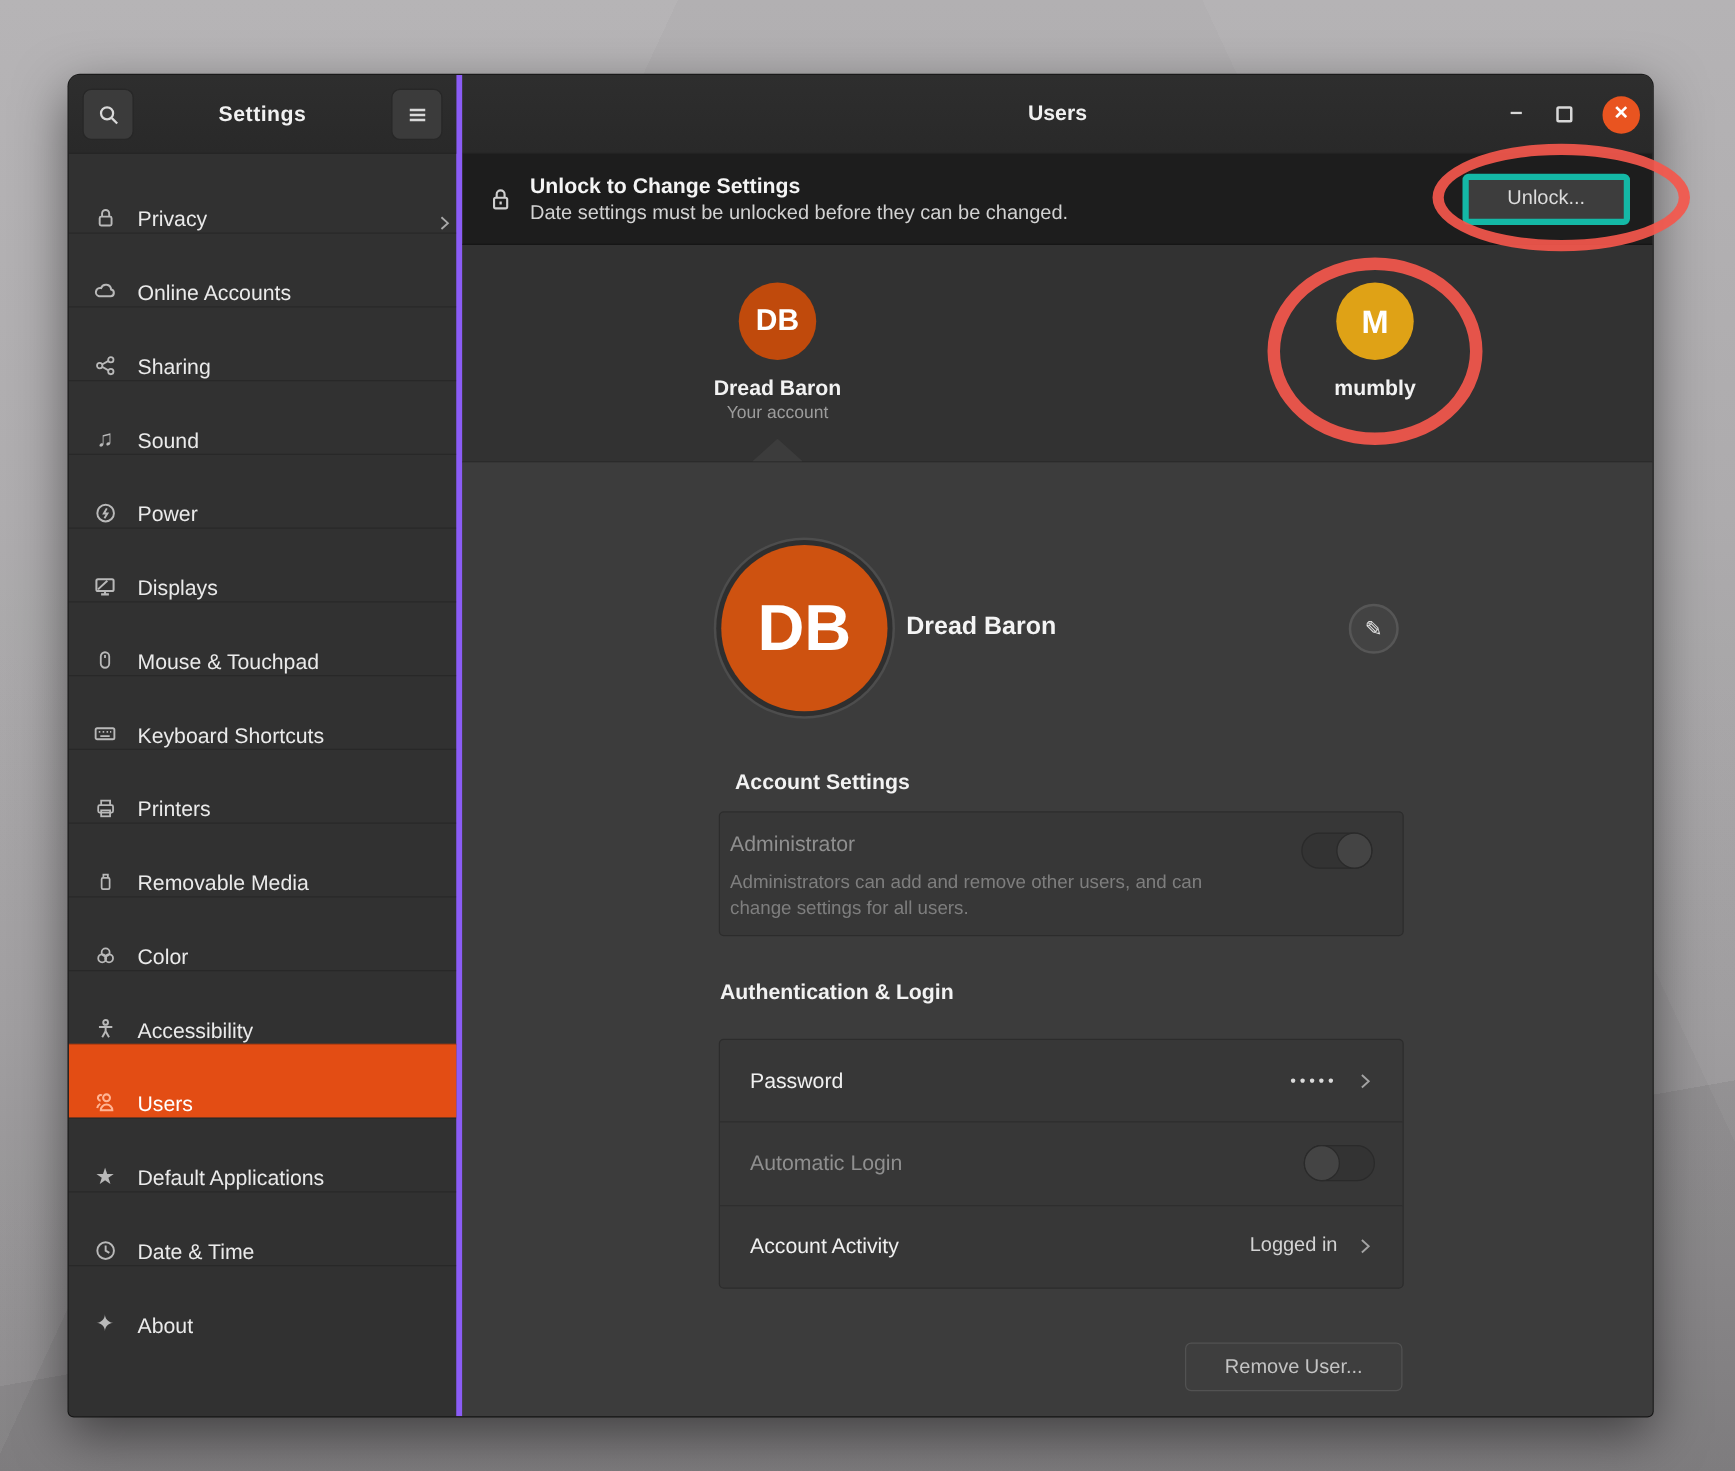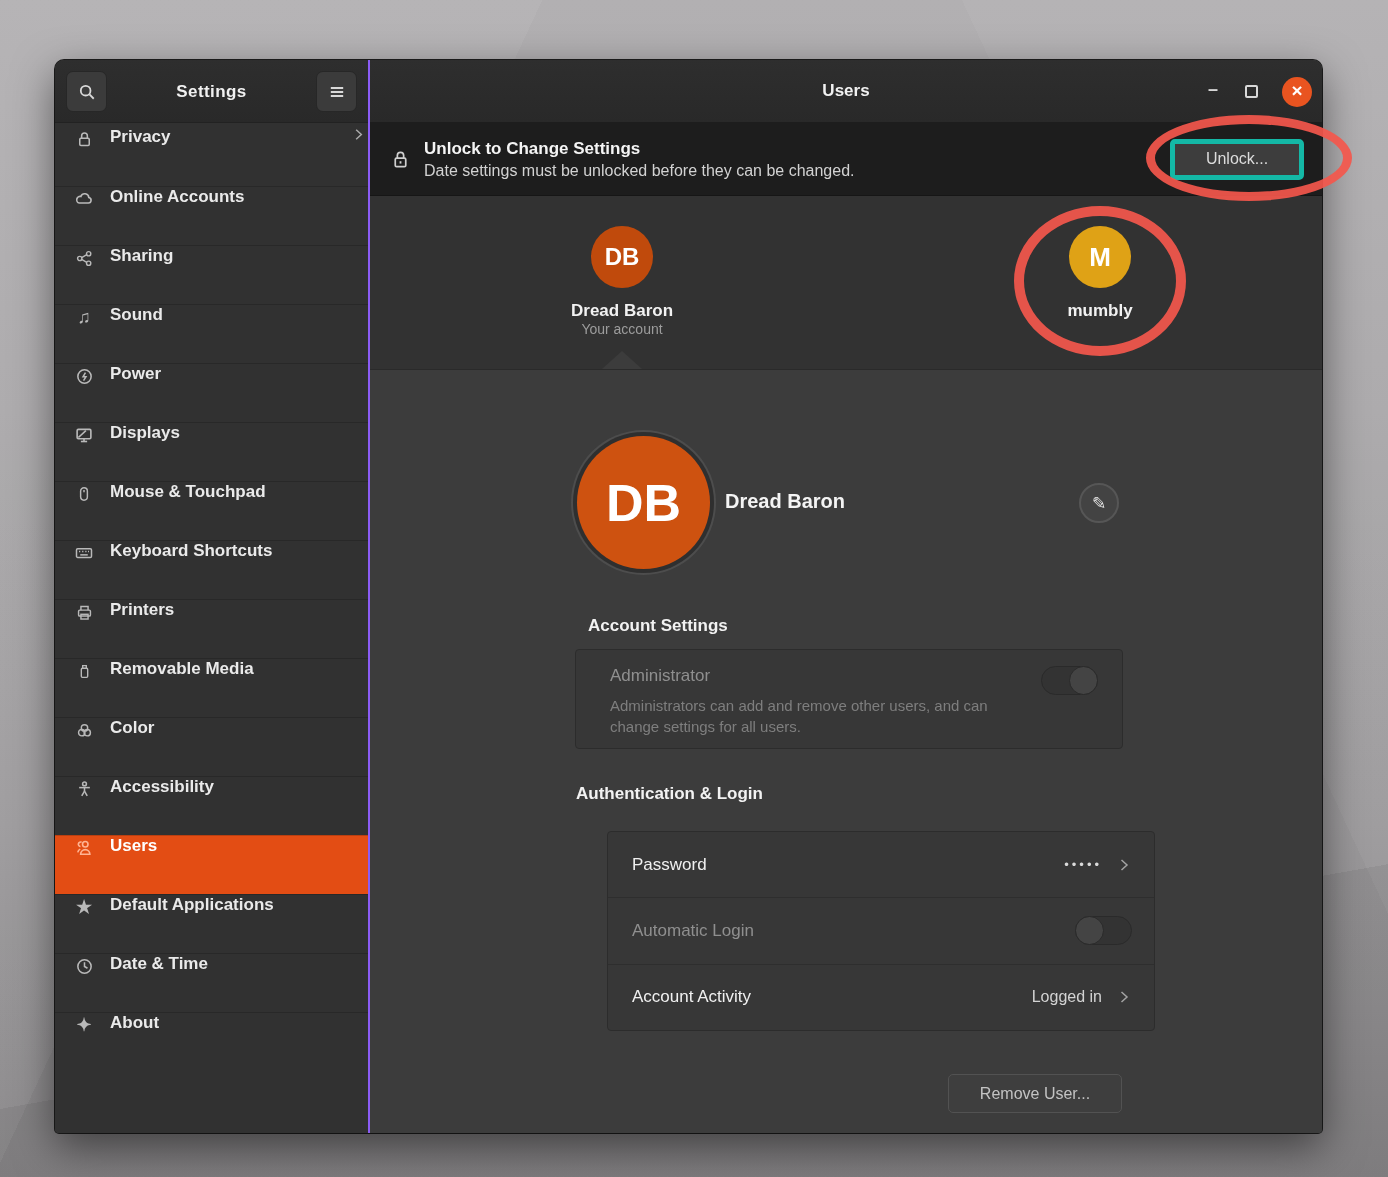--- a/index.html
+++ b/index.html
@@ -15,30 +15,30 @@
                linear-gradient(245deg,rgba(255,255,255,.04) 0 22%,transparent 22%),
                linear-gradient(170deg,transparent 78%,rgba(0,0,0,.06) 78%);}
 
   
   .window{position:absolute;left:55px;top:60px;width:1267px;height:1073px;
     border-radius:9px 9px 4px 4px;overflow:hidden;
     box-shadow:0 14px 42px rgba(0,0,0,.5), 0 0 0 1px #1e1e1e;
     background:#3c3c3c;}
 
   
-  .sidebar{position:absolute;left:0;top:0;width:315px;height:100%;background:#313131;border-right:2px solid #8b5cf6;}
+  .sidebar{position:absolute;left:0;top:0;width:315px;height:100%;background:#313131;border-right:5px solid #8b5cf6;}
   .sidebar-header{position:absolute;left:0;top:0;width:100%;height:63px;background:linear-gradient(#2e2e2e,#292929);border-bottom:1px solid #222;}
   .hdr-btn{position:absolute;top:11px;width:41px;height:41px;border-radius:7px;background:#3b3b3b;border:1px solid #272727;
     display:flex;align-items:center;justify-content:center;color:#d9d9d9;}
   .hdr-btn.search{left:11px;}
   .hdr-btn.menu{right:11px;}
   .sidebar-title{position:absolute;left:0;top:0;width:100%;height:63px;display:flex;align-items:center;justify-content:center;
     color:#f1f1f1;font-weight:700;font-size:17px;letter-spacing:.4px;}
   .side-list{position:absolute;left:0;top:63px;width:100%;bottom:0;padding-top:4px;}
-  .side-row{height:59px;display:flex;align-items:flex-start;padding:0 2px 0 17px;color:#eaeaea;font-size:17px;position:relative;font-weight:bold;}
+  .side-row{height:59px;display:flex;align-items:flex-end;padding:0 2px 0 17px;color:#eaeaea;font-size:17px;position:relative;}
   .side-row + .side-row{border-top:1px solid rgba(0,0,0,.18);}
   .side-row .ic{width:24px;height:24px;display:flex;align-items:center;justify-content:center;color:#b9b9b9;flex:0 0 24px;margin-right:14px;font-size:18px;}
   .side-row.selected{background:#e34d14;color:#ffffff;}
   .side-row.selected .ic{color:#ffb494;}
   .side-row .spacer{flex:1;}
   .side-row .chev{color:#a9a9a9;}
 
   
   .main{position:absolute;left:315px;top:0;width:952px;height:100%;background:#3c3c3c;}
   .titlebar{position:absolute;left:0;top:0;width:100%;height:63px;background:linear-gradient(#2e2e2e,#292929);border-bottom:1px solid #1d1d1d;
@@ -77,25 +77,25 @@
     box-shadow:0 0 0 4px #2f2f2f, 0 0 0 6px #4d4d4d;}
   .profile-name{position:absolute;left:355px;top:120px;color:#f4f4f4;font-weight:700;font-size:20px;}
   .edit-btn{position:absolute;left:709px;top:113px;width:40px;height:40px;border-radius:50%;background:#434343;
     border:2px solid #565656;color:#e6e6e6;display:flex;align-items:center;justify-content:center;font-size:17px;}
 
   .section-heading{position:absolute;left:206px;color:#f2f2f2;font-weight:700;font-size:17px;}
   .heading-account{top:246px;margin-left:12px;}
   .heading-auth{top:414px;}
 
   .panel{position:absolute;left:205px;width:548px;background:#373737;border:1px solid #2c2c2c;border-radius:4px;}
-  .panel-account{top:279px;height:100px;padding:16px 34px;}
+  .panel-account{top:279px;height:100px;padding:16px 8px;}
   .admin-label{color:#8f8f8f;font-size:17px;margin-bottom:9px;}
   .admin-desc{color:#7e7e7e;font-size:15px;line-height:21px;width:430px;}
 
-  .panel-auth{top:461px;height:200px;display:flex;flex-direction:column;margin-left:32px;}
+  .panel-auth{top:461px;height:200px;display:flex;flex-direction:column;}
   .auth-row{flex:1;display:flex;align-items:center;padding:0 22px 0 24px;}
   .auth-row + .auth-row{border-top:1px solid #2e2e2e;}
   .auth-label{font-size:17px;color:#f0f0f0;}
   .auth-label.dim{color:#8f8f8f;}
   .auth-right{margin-left:auto;display:flex;align-items:center;gap:14px;}
   .auth-value{color:#d3d3d3;font-size:16px;}
   .auth-value.dots{font-size:13px;letter-spacing:3px;color:#dadada;}
 
   .toggle{width:57px;height:29px;border-radius:15px;background:#333333;border:1px solid #2a2a2a;position:relative;}
   .toggle .knob{width:29px;height:29px;border-radius:50%;background:#444444;border:1px solid #2a2a2a;position:absolute;top:-1px;}

